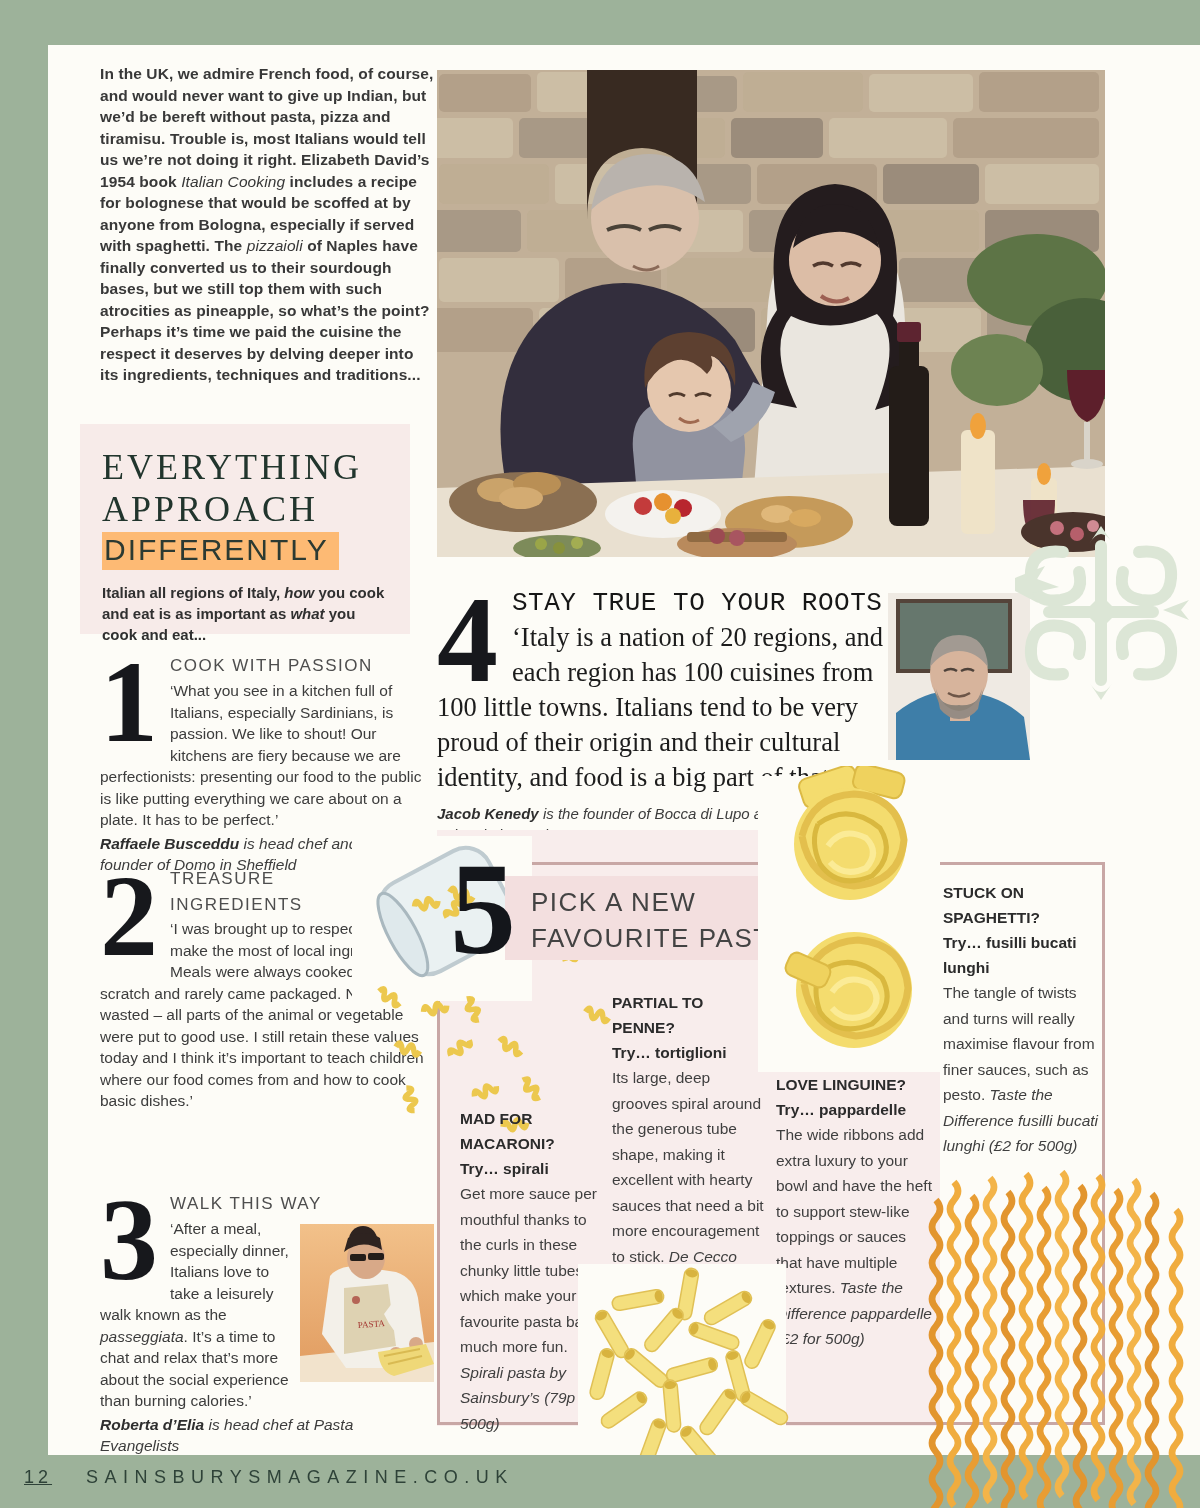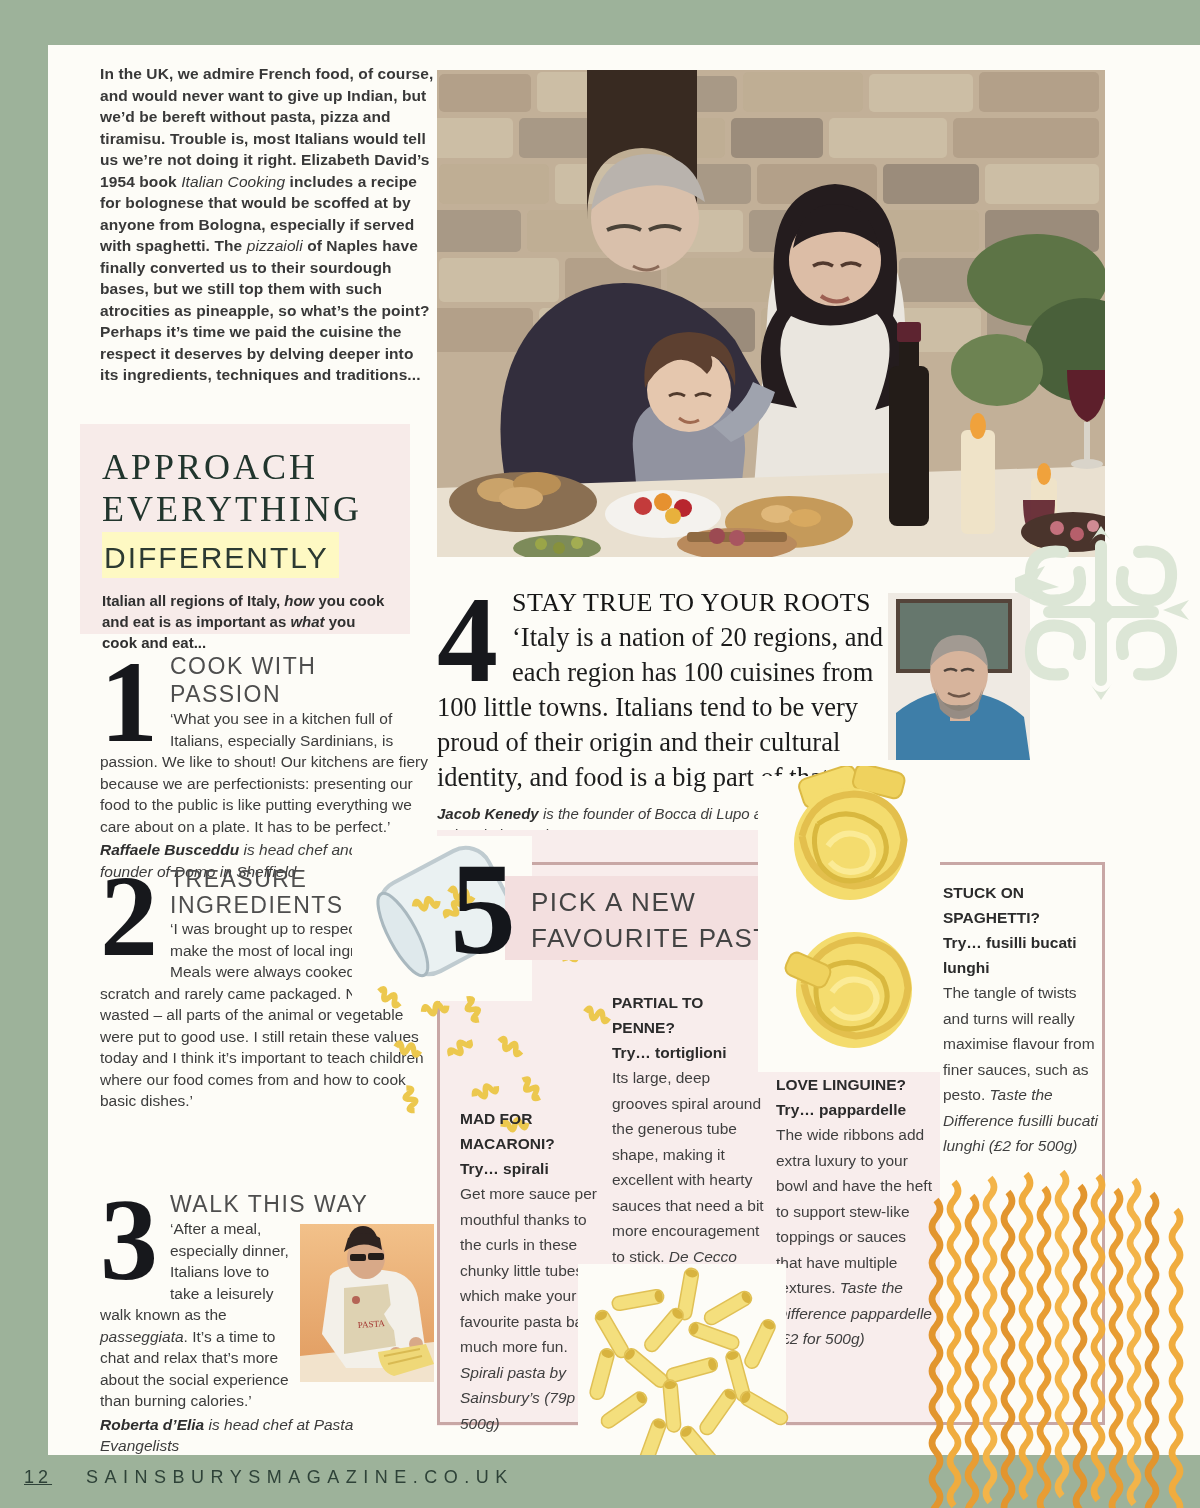--- a/index.html
+++ b/index.html
@@ -9,37 +9,37 @@
   .abs{position:absolute;}
   
   .intro{left:100px;top:63px;width:334px;font-size:15.5px;line-height:21.5px;color:#383838;font-weight:bold;
          letter-spacing:.1px;}
   .intro i{font-weight:normal;}
   
   .approach{left:80px;top:424px;width:330px;height:210px;background:#f7ebe9;box-sizing:border-box;
             padding:22px 20px 0 22px;}
   .approach .serif-title{font-family:"Liberation Serif",serif;font-size:36px;line-height:42px;
             letter-spacing:3px;color:#21352d;font-weight:normal;}
-  .approach .highlight{display:inline-block;background:#fef9c3;color:#2c3a32;font-family:"Liberation Sans",sans-serif;
-            font-size:30px;letter-spacing:2px;padding:9px 10px 3px 2px;margin-top:2px;font-weight:normal;}
+  .approach .highlight{display:inline-block;background:#fdba74;color:#2c3a32;font-family:"Liberation Sans",sans-serif;
+            font-size:30px;letter-spacing:2px;padding:1px 10px 3px 2px;margin-top:2px;font-weight:normal;}
   .approach .sub{margin-top:12px;font-size:15px;line-height:21px;font-weight:bold;color:#303030;}
   
   .sec{font-size:15.5px;line-height:21.5px;color:#3c3c3c;}
   .bignum{float:left;font-family:"Liberation Serif",serif;font-weight:bold;color:#17181c;
           font-size:116px;line-height:92px;margin:4px 12px 0 0;}
-  .sec h3{margin:0;font-weight:normal;font-size:23px;line-height:28px;letter-spacing:1.5px;color:#4e4e4e;}
+  .sec h3{margin:0;font-weight:normal;font-size:17px;line-height:28px;letter-spacing:1.5px;color:#4e4e4e;}
   .attr{margin-top:2px;}
   .attr .nm{font-weight:bold;font-style:italic;color:#2e2e2e;}
   .attr i{color:#3c3c3c;}
   .chef-photo{float:right;width:134px;height:158px;margin:6px 0 4px 10px;}
   
   .sec4{left:437px;top:586px;width:452px;font-family:"Liberation Serif",serif;font-size:26.5px;
         line-height:35px;color:#1c1c1c;}
   .sec4 .bignum{font-size:122px;line-height:96px;margin:6px 14px 0 0;}
-  .sec4 h3{margin:0;font-family:Liberation Serif, serif;font-size:26px;line-height:34px;letter-spacing:.5px;
+  .sec4 h3{margin:0;font-family:Liberation Mono, monospace;font-size:26px;line-height:34px;letter-spacing:.5px;
         color:#161616;font-weight:normal;}
   .sec4 .attr{font-family:"Liberation Sans",sans-serif;font-size:15px;line-height:21px;margin-top:8px;}
   
   .panel{left:437px;top:830px;width:503px;height:596px;background:#f8edec;}
   .rose{left:437px;top:862px;width:662px;height:557px;border:3px solid #c8a7a5;}
   .fiveband{left:505px;top:876px;width:290px;height:84px;background:#f3dfdf;box-sizing:border-box;
             padding:8px 0 0 26px;font-size:26px;line-height:36px;letter-spacing:1.5px;color:#434343;}
   .fivenum{left:450px;top:834px;font-family:"Liberation Serif",serif;font-weight:bold;font-size:132px;
            line-height:150px;color:#14161b;}
   .col{font-size:15.5px;line-height:25.5px;color:#3f3f3f;}
@@ -52,22 +52,22 @@
 </head>
 <body>
 
 <div id="canvas">
   <div class="white-page"></div>
 
   <p class="abs intro" style="margin:0;"><span>In the UK, we admire French food, of course, and would never want to give up Indian, but we’d be bereft without pasta, pizza and tiramisu. Trouble is, most Italians would tell us we’re not doing it right. Elizabeth David’s 1954 book </span><i>Italian Cooking</i><span> includes a recipe for bolognese that would be scoffed at by anyone from Bologna, especially if served with spaghetti. The </span><i>pizzaioli</i><span> of Naples have finally converted us to their sourdough bases, but we still top them with such atrocities as pineapple, so what’s the point? Perhaps it’s time we paid the cuisine the respect it deserves by delving deeper into its ingredients, techniques and traditions...</span></p>
 
   <div class="abs approach">
     <div class="serif-title">
+      <div>EVERYTHING</div>
       <div>APPROACH</div>
-      <div>EVERYTHING</div>
     </div>
     <span class="highlight">DIFFERENTLY</span>
     <div class="sub"><span>Italian all regions of Italy, </span><i>how</i><span> you cook and eat is as important as </span><i>what</i><span> you cook and eat...</span></div>
   </div>
 
   <div class="abs sec" style="left:100px;top:652px;width:334px;">
     <div class="bignum">1</div>
     <h3>COOK WITH PASSION</h3>
     <span>‘What you see in a kitchen full of Italians, especially Sardinians, is passion. We like to shout! Our kitchens are fiery because we are perfectionists: presenting our food to the public is like putting everything we care about on a plate. It has to be perfect.’</span>
     <div class="attr" style="clear:left;"><span class="nm">Raffaele Busceddu</span><i> is head chef and co-founder of Domo in Sheffield</i></div>

